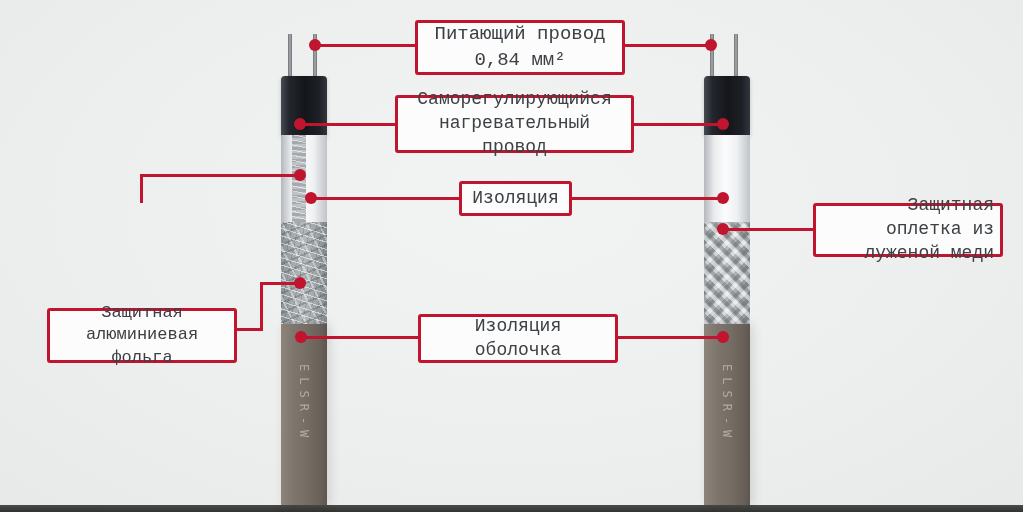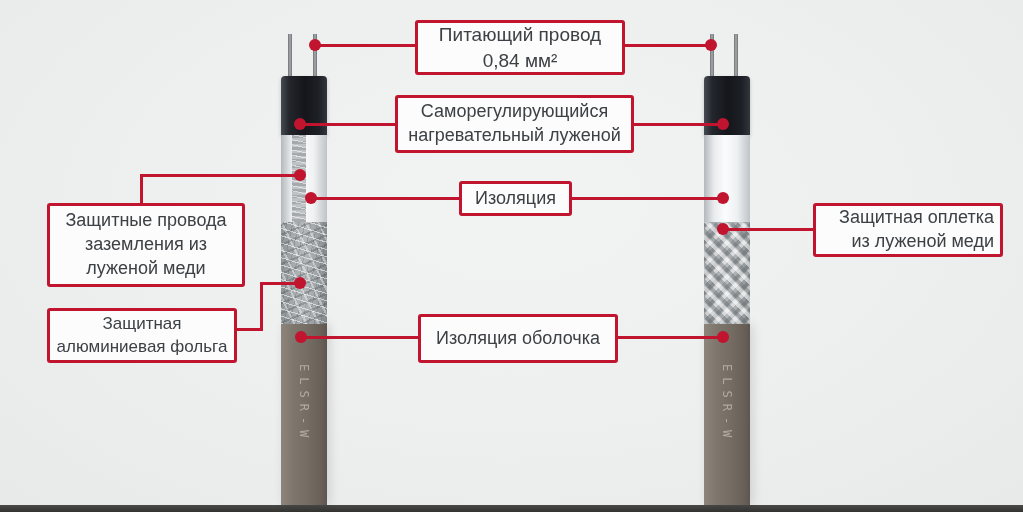--- a/index.html
+++ b/index.html
@@ -81,20 +81,21 @@
     position:absolute;width:12px;height:12px;border-radius:50%;
     background:var(--red);
   }
   
   .callout{
     position:absolute;display:flex;flex-direction:column;
     align-items:center;justify-content:center;text-align:center;
     background:#fbfcfb;border:3px solid var(--red);border-radius:3px;
     color:var(--ink);font-size:18px;line-height:1.32;padding:2px 6px;
     z-index:3;
+    font-family:Liberation Mono, monospace;
   }
   .callout .big{font-size:19px;}
 </style>
 </head>
 <body>
 
 <div class="stage">
 
   <div class="floor"></div>
 
@@ -154,30 +155,27 @@
   <div class="dot" style="left:295px;top:331px;"></div>
   <div class="dot" style="left:717px;top:331px;"></div>
   <div class="dot" style="left:717px;top:223px;"></div>
 
   <div class="callout" style="left:415px;top:20px;width:210px;height:55px;">
     <div class="big">Питающий провод</div>
     <div class="big">0,84 мм²</div>
   </div>
 
   <div class="callout" style="left:395px;top:95px;width:239px;height:58px;">
-    <div>Саморегулирующийся нагревательный луженой</div>
+    <div>Саморегулирующийся нагревательный провод</div>
   </div>
 
   <div class="callout" style="left:459px;top:181px;width:113px;height:35px;">
     <div>Изоляция</div>
   </div>
 
-  <div class="callout" style="left:47px;top:203px;width:198px;height:84px;">
-    <div>Защитные провода заземления из луженой меди</div>
-  </div>
 
   <div class="callout" style="left:47px;top:308px;width:190px;height:55px;font-size:17px;">
     <div>Защитная алюминиевая фольга</div>
   </div>
 
   <div class="callout" style="left:418px;top:314px;width:200px;height:49px;">
     <div>Изоляция оболочка</div>
   </div>
 
   <div class="callout" style="left:813px;top:203px;width:190px;height:54px;text-align:right;">

